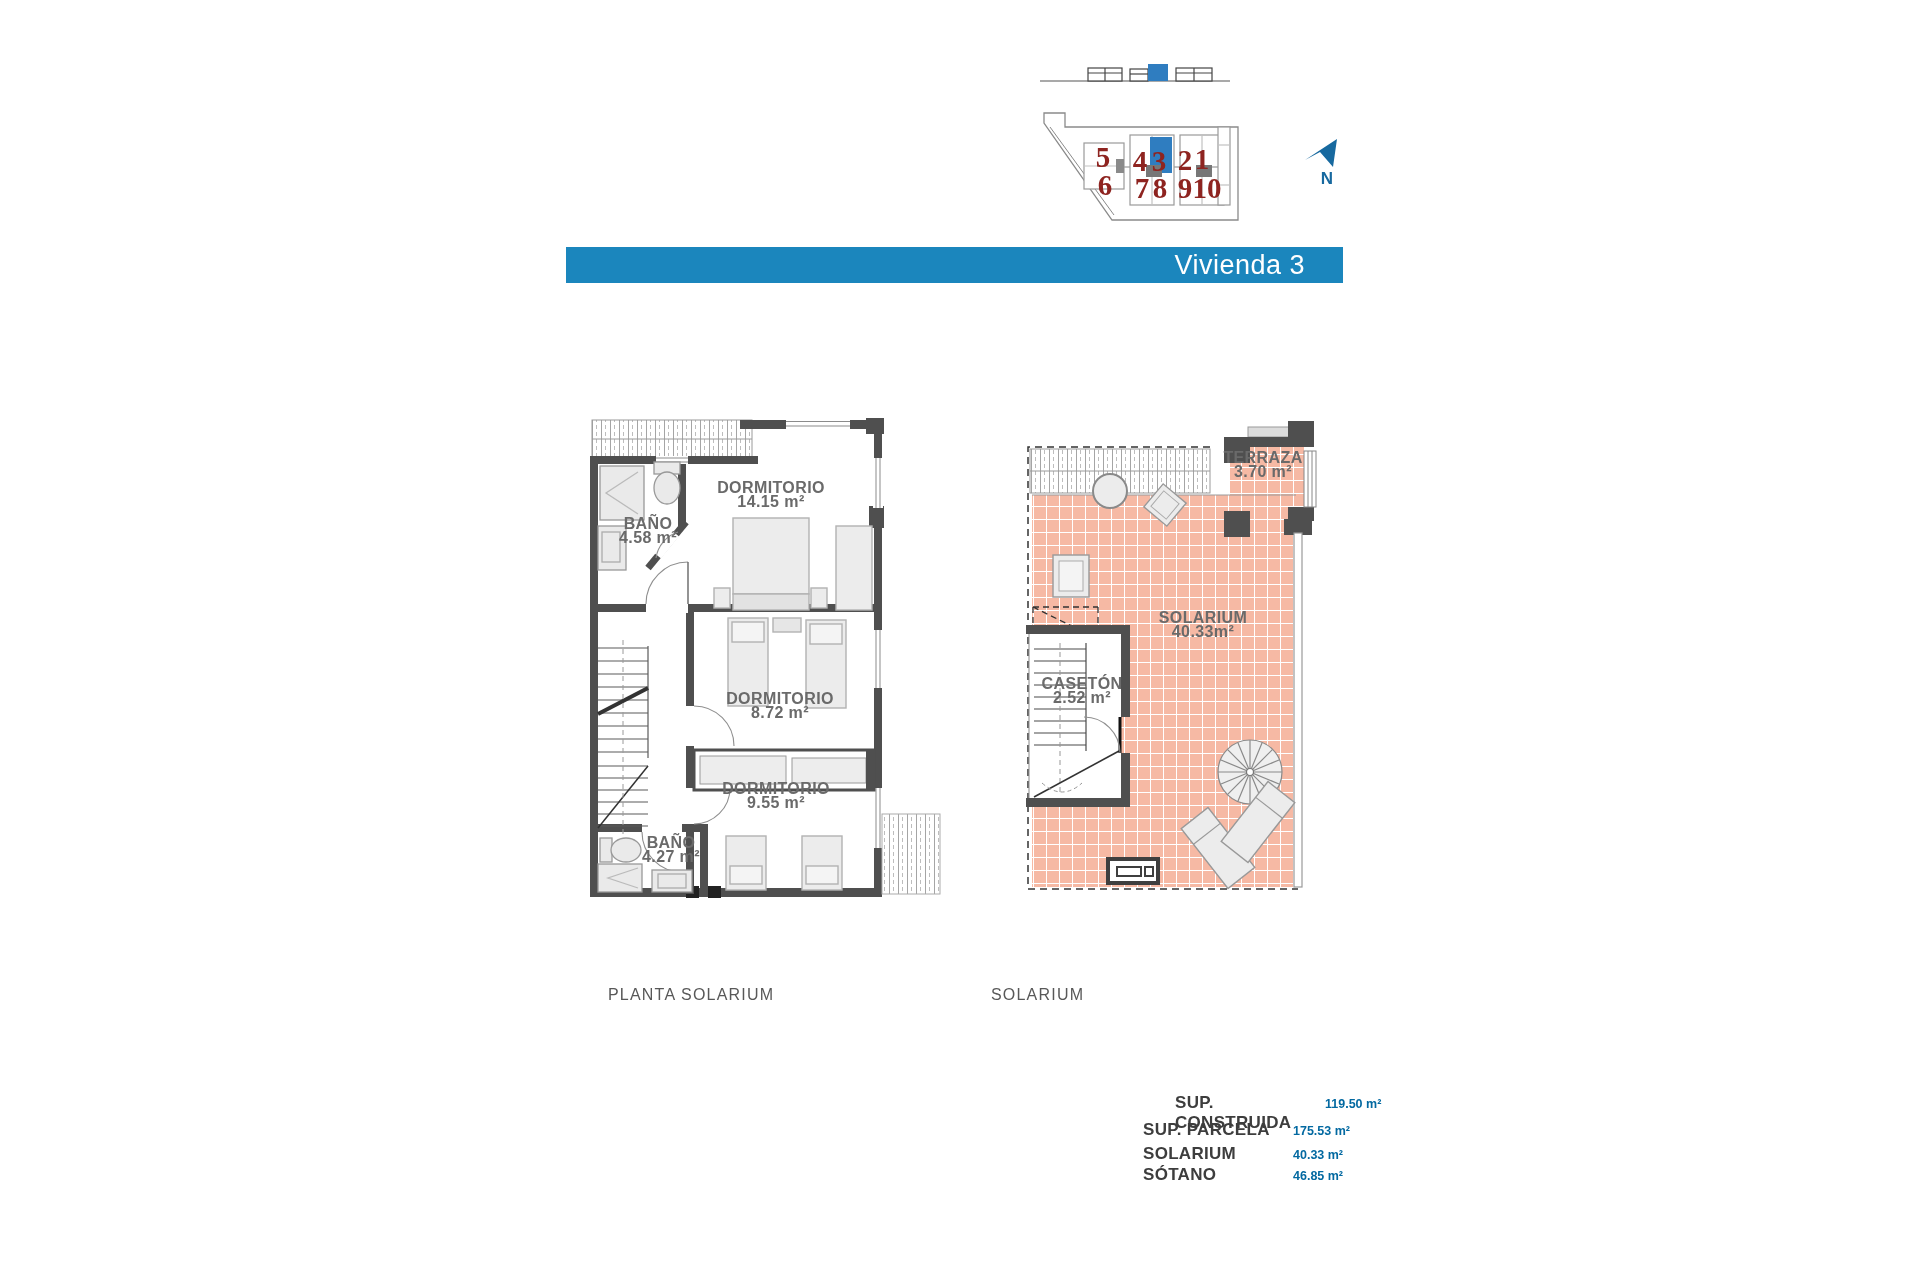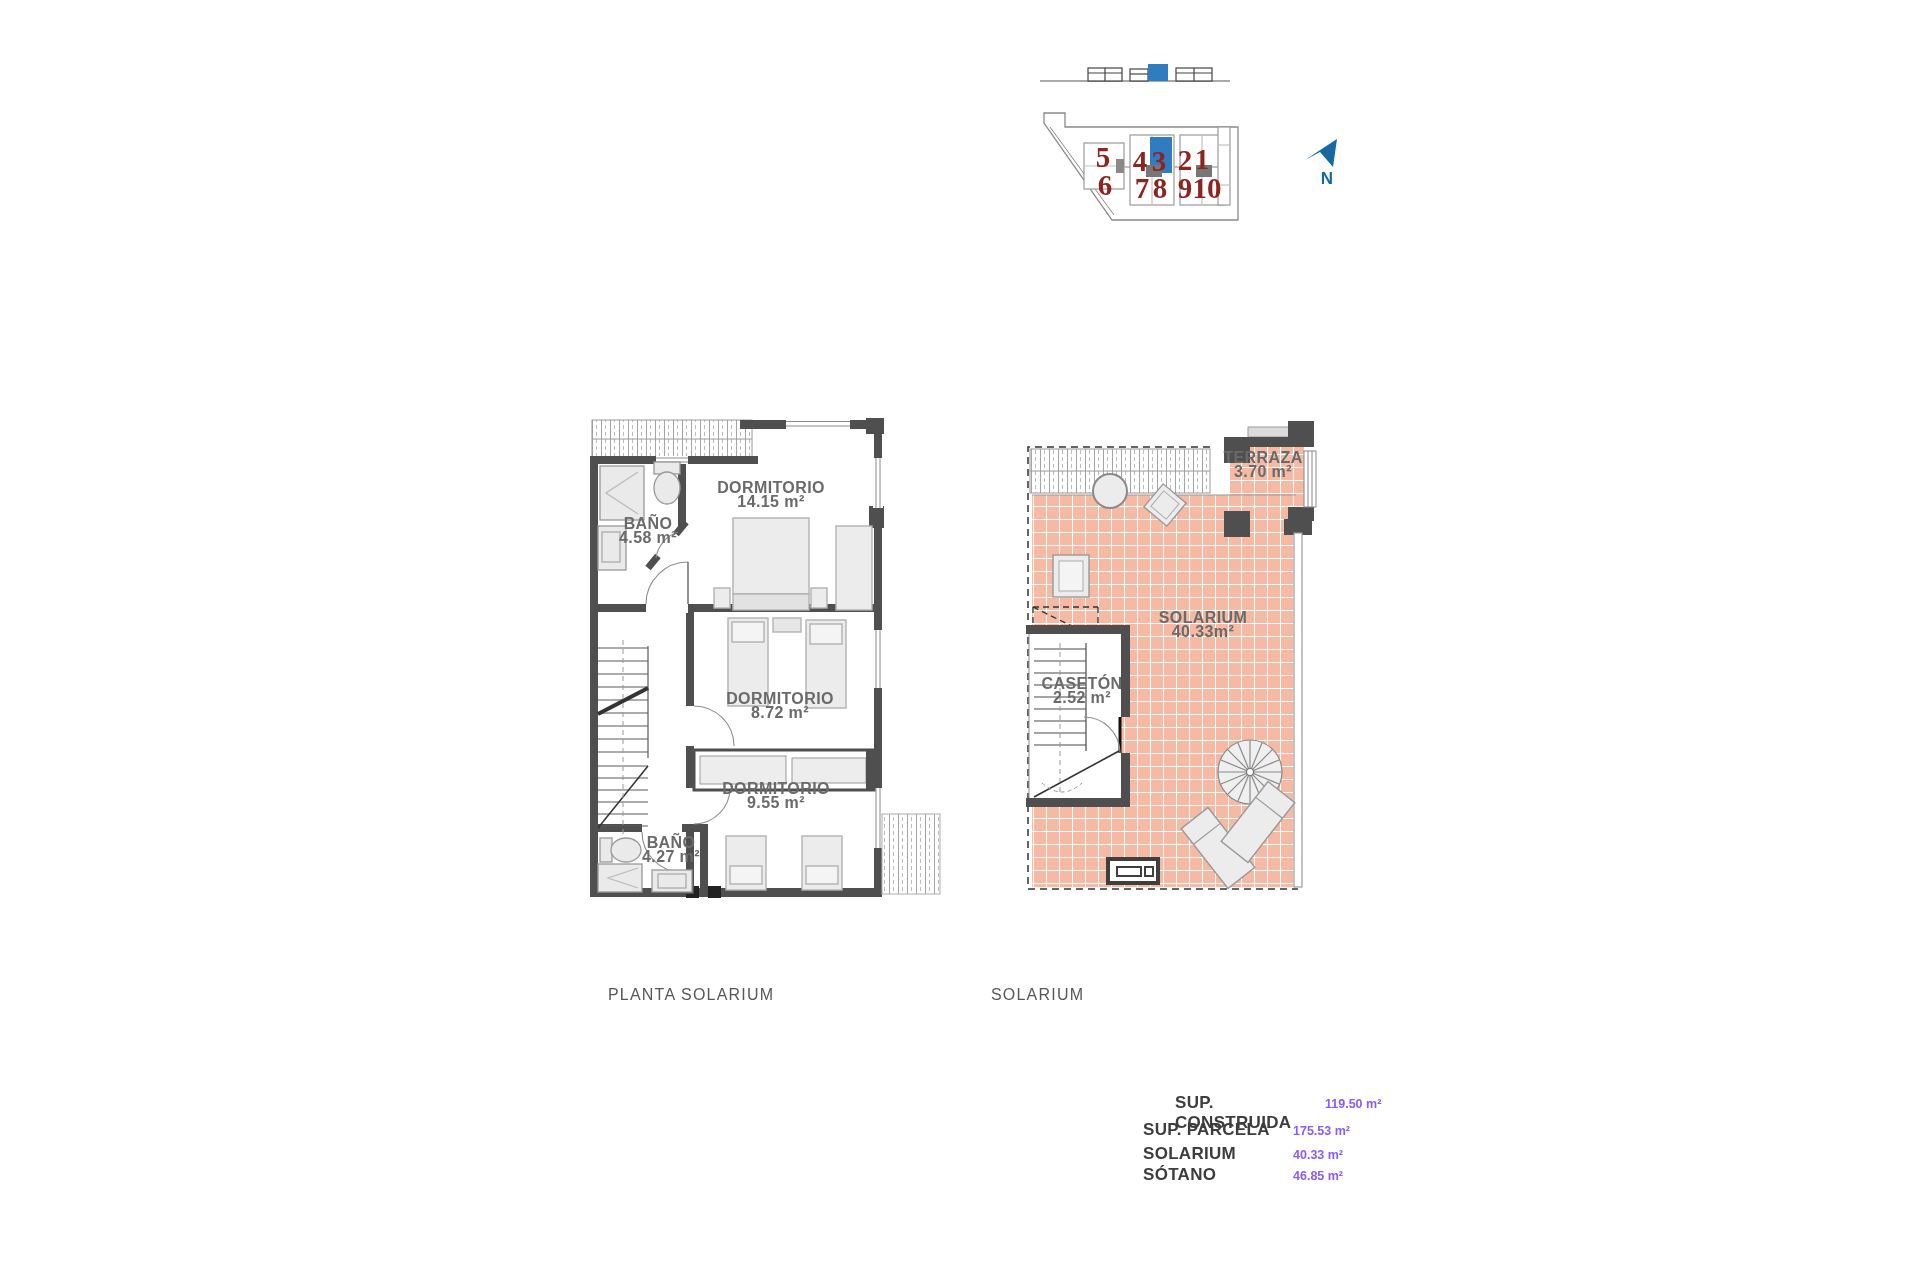--- a/index.html
+++ b/index.html
@@ -15,21 +15,21 @@
   .rl{position:absolute;transform:translateX(-50%);text-align:center;color:#6a6a6a;
       font-size:16px;line-height:14px;letter-spacing:.4px;white-space:nowrap;font-weight:700;}
   .rl .nm{display:block;}
   .rl .ar{display:block;font-weight:700;}
   
   .caption{position:absolute;color:#585858;font-size:16px;letter-spacing:1.2px;font-weight:400;}
   
   .surface{position:absolute;left:1143px;top:1093px;width:260px;}
   .srow{display:flex;align-items:baseline;height:20px;}
   .srow .lbl{width:150px;color:#3d3d3d;font-weight:700;font-size:17px;letter-spacing:.3px;}
-  .srow .val{color:#8b5cf6;font-weight:700;font-size:12.5px;}
+  .srow .val{color:#0369a1;font-weight:700;font-size:12.5px;}
   .mb7{margin-bottom:7px;margin-left:32px;} .mb10{margin-bottom:4px;} .mb1{margin-bottom:1px;}
   svg text.unit{font-family:"Liberation Serif",serif;font-weight:700;fill:#8e2420;}
 </style>
 </head>
 <body>
 
 <div class="canvas">
 
   <svg class="abs" style="left:1030px;top:55px" width="215" height="175" viewBox="0 0 215 175">
 
@@ -82,20 +82,23 @@
       <text class="unit" x="155" y="143">9</text>
       <text class="unit" x="177" y="143">10</text>
     </g>
   </svg>
 
   <svg class="abs" style="left:1303px;top:136px" width="50" height="55" viewBox="0 0 50 55">
     <path d="M2,24 L34,3 L30,31 L17,16 Z" fill="#17699f"></path>
     <text x="24" y="48" text-anchor="middle" font-size="17" font-weight="700" fill="#17699f">N</text>
   </svg>
 
+  <div class="banner">
+    <span>Vivienda 3</span>
+  </div>
 
   <svg class="abs" style="left:590px;top:418px" width="352" height="486" viewBox="0 0 352 486">
     <defs>
       <pattern id="hatchV" width="9" height="14" patternUnits="userSpaceOnUse">
         <line x1="2.5" y1="0" x2="2.5" y2="14" stroke="#a5a5a5" stroke-width="1"></line>
         <line x1="6.5" y1="0" x2="6.5" y2="14" stroke="#bdbdbd" stroke-width="1" stroke-dasharray="4,3"></line>
       </pattern>
       <pattern id="tiles" width="13" height="13" patternUnits="userSpaceOnUse">
         <rect width="13" height="13" fill="#f6b9a4"></rect>
         <path d="M0,0 H13 M0,0 V13" stroke="#ffffff" stroke-width="2"></path>

